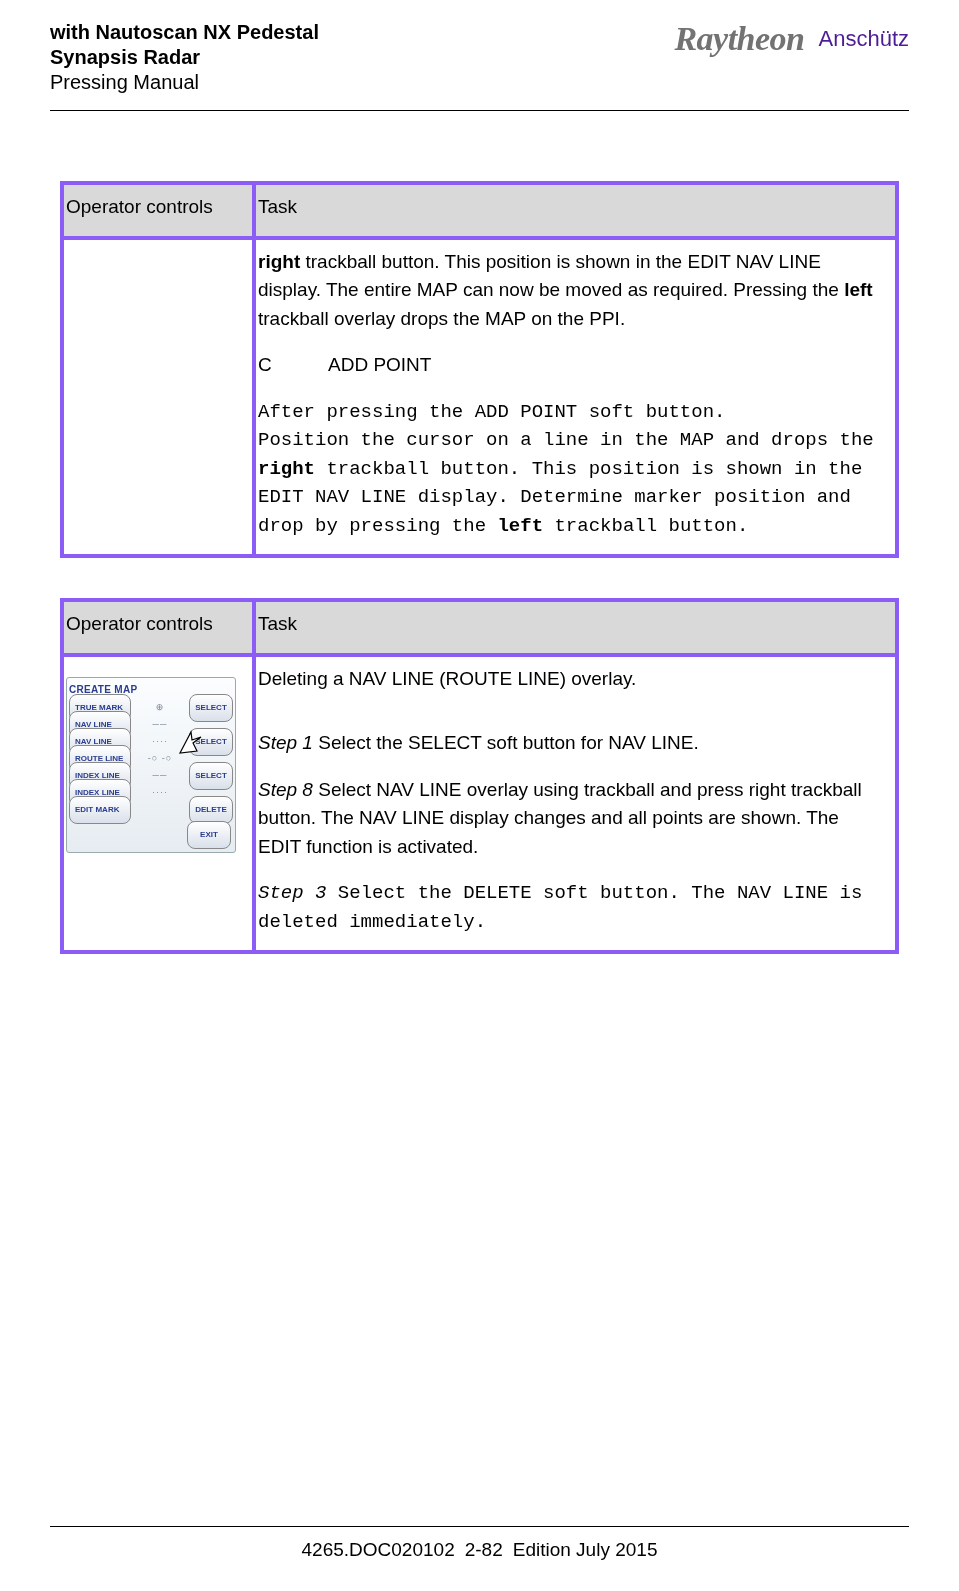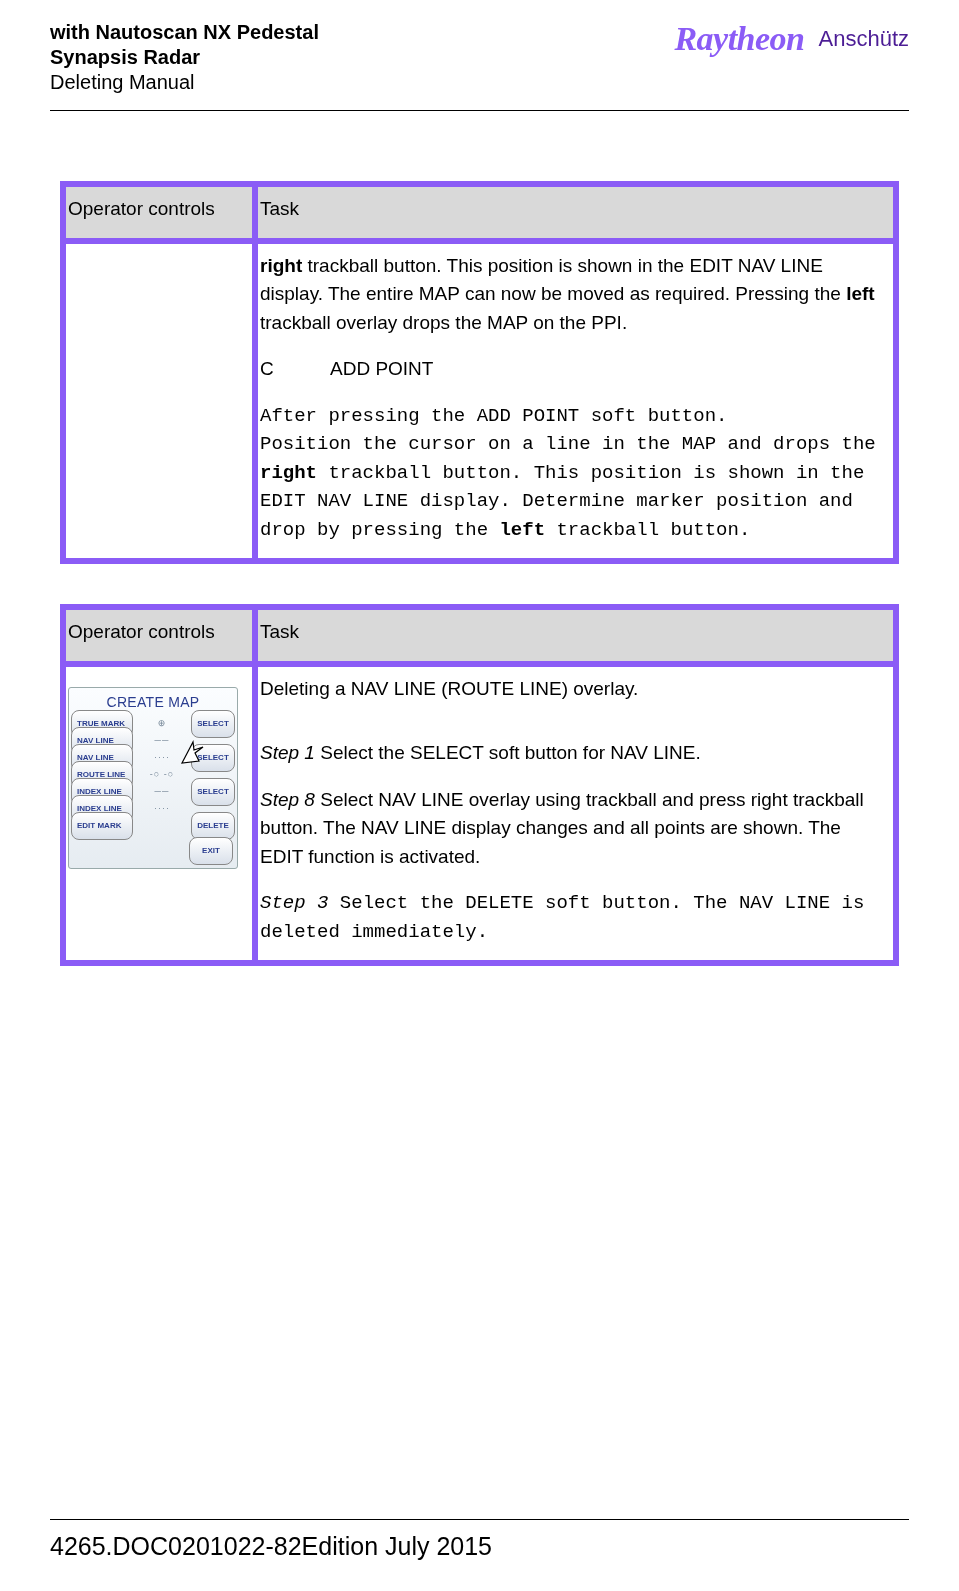--- a/index.html
+++ b/index.html
@@ -29,21 +29,21 @@
     .header-right {
       display: flex;
       align-items: center;
       gap: 8px;
     }
     .logo-raytheon {
       font-family: "Times New Roman", serif;
       font-weight: bold;
       font-size: 34px;
       font-style: italic;
-      color: #8b5cf6;
+      color: #737373;
       letter-spacing: -0.5px;
       margin-left: 21px;
     }
     .logo-anschutz {
       font-family: Arial, sans-serif;
       font-size: 22px;
       color: #4c1d95;
       font-weight: normal;
       margin-left: 6px;
     }
@@ -51,21 +51,21 @@
       padding: 70px 10px 0 10px;
       flex: 1;
     }
     table.task {
       border-collapse: collapse;
       width: 100%;
       border: 1px solid #000;
       margin-bottom: 40px;
     }
     table.task th, table.task td {
-      border: 6px solid #8b5cf6;
+      border: 4px solid #8b5cf6;
       text-align: left;
       vertical-align: top;
       font-size: 19px;
       font-weight: normal;
       padding: 8px 10px 14px 2px;
       line-height: 1.5;
     }
     table.task th {
       background: #d9d9d9;
     }
@@ -81,24 +81,23 @@
       margin-top: 12px;
       width: 170px;
       font-size: 10px;
       background: linear-gradient(#fbfdff, #e6ecf1);
       border: 1px solid #9aa;
       border-radius: 3px;
       padding: 2px;
       position: relative;
     }
     .panel-title {
-      text-align: center;
       color: #2a3d8f;
-      font-weight: normal;
-      font-size: 14px;
+      font-weight: bold;
+      font-size: 10px;
       padding: 2px 0 3px 0;
       letter-spacing: 0.3px;
     }
     .panel-row {
       display: flex;
       align-items: center;
       gap: 3px;
       margin-bottom: 1px;
       height: 16px;
     }
@@ -124,34 +123,35 @@
       position: absolute;
       right: 32px;
       top: 48px;
       width: 26px;
       height: 30px;
       pointer-events: none;
     }
 
     .footer {
       display: flex;
-      justify-content: flex-start;
+      justify-content: center;
       border-top: 1px solid #000;
       padding-top: 12px;
-      font-size: 25px;
+      font-size: 19px;
+      gap: 10px;
     }
   </style>
 </head>
 <body>
 
 <div class="header">
   <div class="header-left">
     <div class="bold">with Nautoscan NX Pedestal</div>
     <div class="bold">Synapsis Radar</div>
-    <div>Deleting Manual</div>
+    <div>Pressing Manual</div>
   </div>
   <div class="header-right">
     <span class="logo-raytheon">Raytheon</span>
     <span class="logo-anschutz">Anschütz</span>
   </div>
 </div>
 
 <div class="content">
 
   <table class="task">

